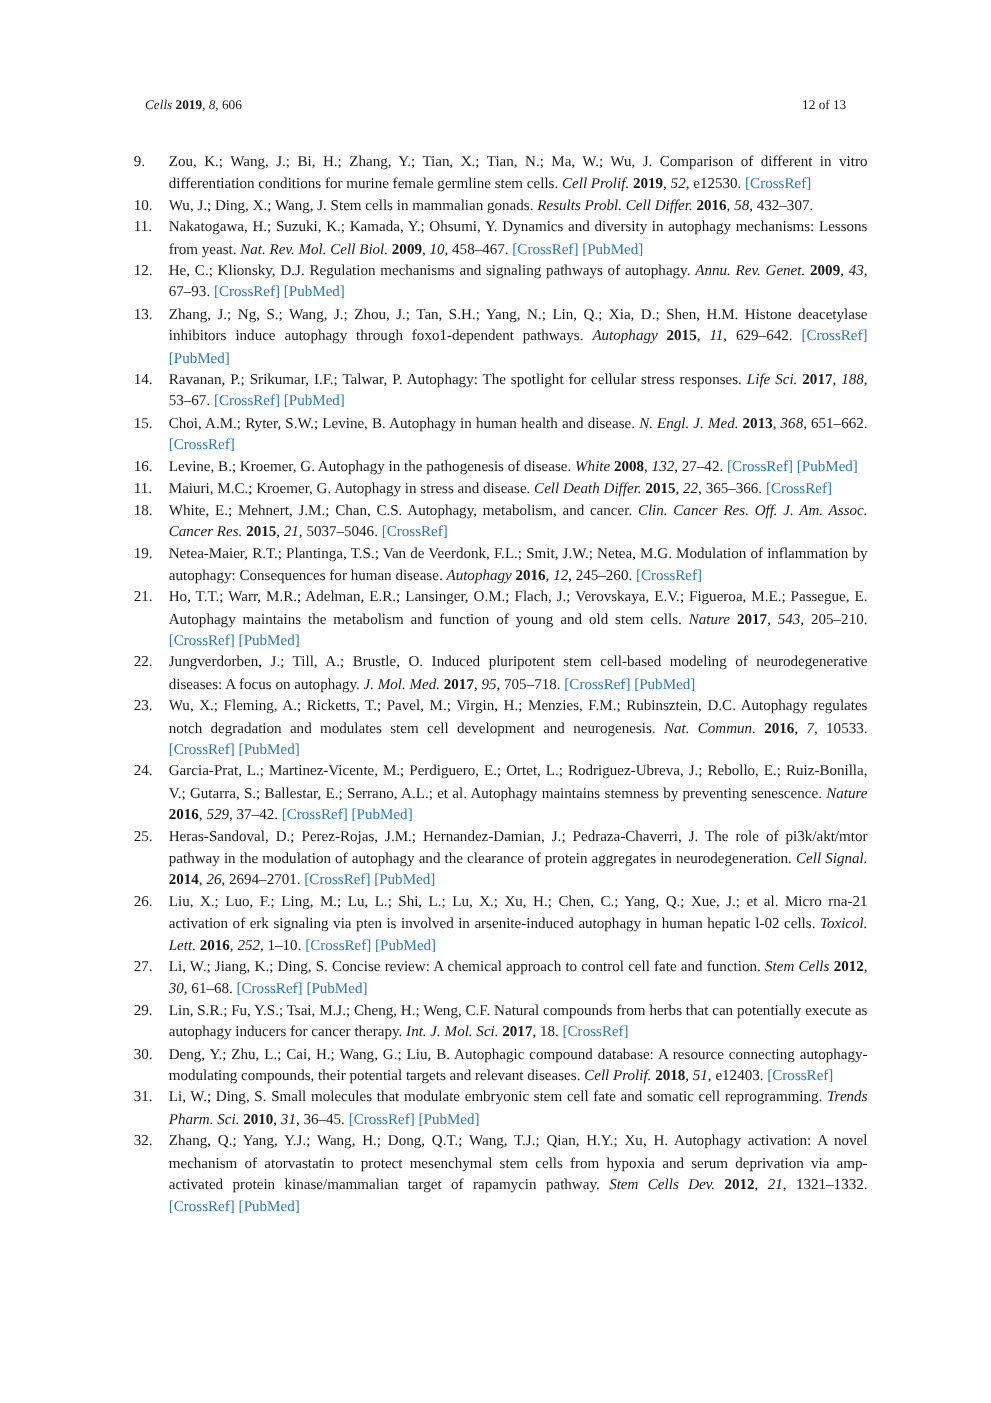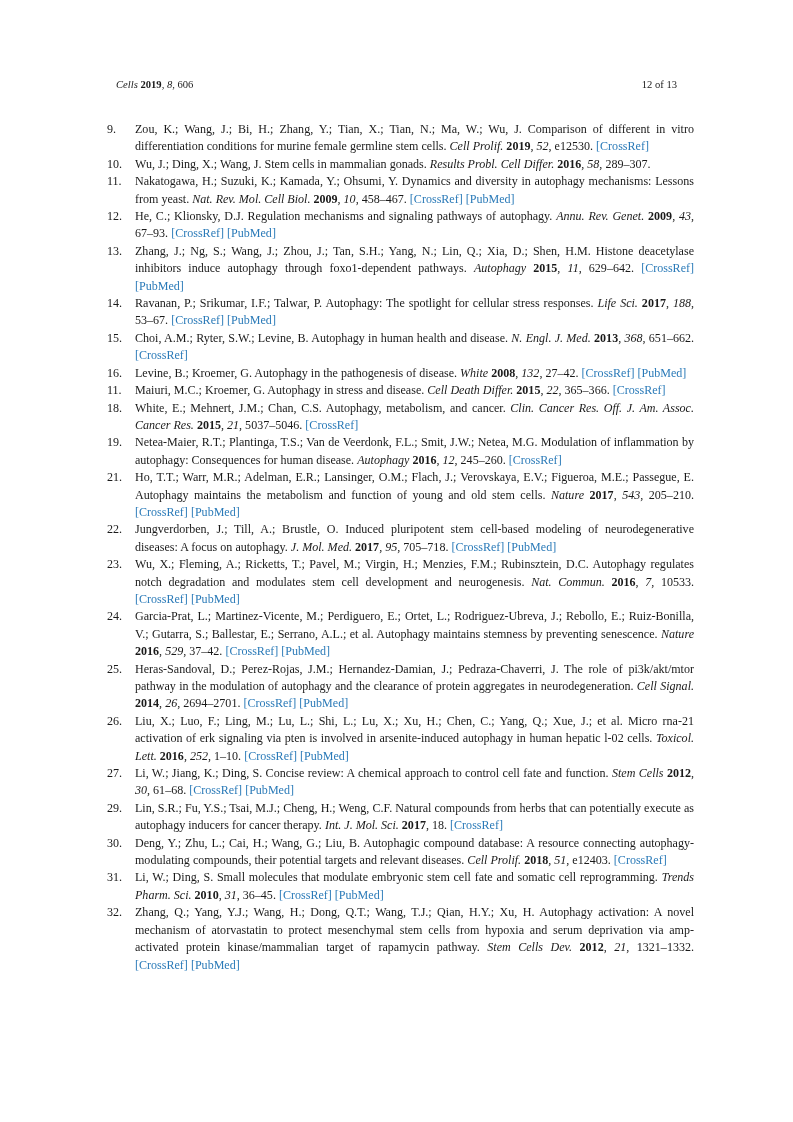--- a/index.html
+++ b/index.html
@@ -21,21 +21,21 @@
 </head>
 <body>
 
 <div class="header">
   <span class="left"><span class="ital">Cells</span> <span class="bold">2019</span>, <span class="ital">8</span>, <span>606</span></span>
   <span class="right">12 of 13</span>
 </div>
 
 <div class="refs" id="refs">
     <div class="ref"><span class="num">9.</span><span>Zou, K.; Wang, J.; Bi, H.; Zhang, Y.; Tian, X.; Tian, N.; Ma, W.; Wu, J. Comparison of different in vitro differentiation conditions for murine female germline stem cells.</span> <span class="ital">Cell Prolif.</span> <span class="bold">2019</span>, <span class="ital">52</span>, <span>e12530.</span> <span class="link" style="color: rgb(42, 122, 184);">[CrossRef]</span></div>
-    <div class="ref"><span class="num">10.</span><span>Wu, J.; Ding, X.; Wang, J. Stem cells in mammalian gonads.</span> <span class="ital">Results Probl. Cell Differ.</span> <span class="bold">2016</span>, <span class="ital">58</span>, <span>289–307.</span></div>
+    <div class="ref"><span class="num">10.</span><span>Wu, J.; Ding, X.; Wang, J. Stem cells in mammalian gonads.</span> <span class="ital">Results Probl. Cell Differ.</span> <span class="bold">2016</span>, <span class="ital">58</span>, <span>432–307.</span></div>
     <div class="ref"><span class="num">11.</span><span>Nakatogawa, H.; Suzuki, K.; Kamada, Y.; Ohsumi, Y. Dynamics and diversity in autophagy mechanisms: Lessons from yeast.</span> <span class="ital">Nat. Rev. Mol. Cell Biol.</span> <span class="bold">2009</span>, <span class="ital">10</span>, <span>458–467.</span> <span class="link" style="color: rgb(42, 122, 184);">[CrossRef]</span> <span class="link" style="color: rgb(42, 122, 184);">[PubMed]</span></div>
     <div class="ref"><span class="num">12.</span><span>He, C.; Klionsky, D.J. Regulation mechanisms and signaling pathways of autophagy.</span> <span class="ital">Annu. Rev. Genet.</span> <span class="bold">2009</span>, <span class="ital">43</span>, <span>67–93.</span> <span class="link" style="color: rgb(42, 122, 184);">[CrossRef]</span> <span class="link" style="color: rgb(42, 122, 184);">[PubMed]</span></div>
     <div class="ref"><span class="num">13.</span><span>Zhang, J.; Ng, S.; Wang, J.; Zhou, J.; Tan, S.H.; Yang, N.; Lin, Q.; Xia, D.; Shen, H.M. Histone deacetylase inhibitors induce autophagy through foxo1-dependent pathways.</span> <span class="ital">Autophagy</span> <span class="bold">2015</span>, <span class="ital">11</span>, <span>629–642.</span> <span class="link" style="color: rgb(42, 122, 184);">[CrossRef]</span> <span class="link" style="color: rgb(42, 122, 184);">[PubMed]</span></div>
     <div class="ref"><span class="num">14.</span><span>Ravanan, P.; Srikumar, I.F.; Talwar, P. Autophagy: The spotlight for cellular stress responses.</span> <span class="ital">Life Sci.</span> <span class="bold">2017</span>, <span class="ital">188</span>, <span>53–67.</span> <span class="link" style="color: rgb(42, 122, 184);">[CrossRef]</span> <span class="link" style="color: rgb(42, 122, 184);">[PubMed]</span></div>
     <div class="ref"><span class="num">15.</span><span>Choi, A.M.; Ryter, S.W.; Levine, B. Autophagy in human health and disease.</span> <span class="ital">N. Engl. J. Med.</span> <span class="bold">2013</span>, <span class="ital">368</span>, <span>651–662.</span> <span class="link" style="color: rgb(42, 122, 184);">[CrossRef]</span></div>
     <div class="ref"><span class="num">16.</span><span>Levine, B.; Kroemer, G. Autophagy in the pathogenesis of disease.</span> <span class="ital">White</span> <span class="bold">2008</span>, <span class="ital">132</span>, <span>27–42.</span> <span class="link" style="color: rgb(42, 122, 184);">[CrossRef]</span> <span class="link" style="color: rgb(42, 122, 184);">[PubMed]</span></div>
     <div class="ref"><span class="num">11.</span><span>Maiuri, M.C.; Kroemer, G. Autophagy in stress and disease.</span> <span class="ital">Cell Death Differ.</span> <span class="bold">2015</span>, <span class="ital">22</span>, <span>365–366.</span> <span class="link" style="color: rgb(42, 122, 184);">[CrossRef]</span></div>
     <div class="ref"><span class="num">18.</span><span>White, E.; Mehnert, J.M.; Chan, C.S. Autophagy, metabolism, and cancer.</span> <span class="ital">Clin. Cancer Res. Off. J. Am. Assoc. Cancer Res.</span> <span class="bold">2015</span>, <span class="ital">21</span>, <span>5037–5046.</span> <span class="link" style="color: rgb(42, 122, 184);">[CrossRef]</span></div>
     <div class="ref"><span class="num">19.</span><span>Netea-Maier, R.T.; Plantinga, T.S.; Van de Veerdonk, F.L.; Smit, J.W.; Netea, M.G. Modulation of inflammation by autophagy: Consequences for human disease.</span> <span class="ital">Autophagy</span> <span class="bold">2016</span>, <span class="ital">12</span>, <span>245–260.</span> <span class="link" style="color: rgb(42, 122, 184);">[CrossRef]</span></div>
     <div class="ref"><span class="num">21.</span><span>Ho, T.T.; Warr, M.R.; Adelman, E.R.; Lansinger, O.M.; Flach, J.; Verovskaya, E.V.; Figueroa, M.E.; Passegue, E. Autophagy maintains the metabolism and function of young and old stem cells.</span> <span class="ital">Nature</span> <span class="bold">2017</span>, <span class="ital">543</span>, <span>205–210.</span> <span class="link" style="color: rgb(42, 122, 184);">[CrossRef]</span> <span class="link" style="color: rgb(42, 122, 184);">[PubMed]</span></div>

